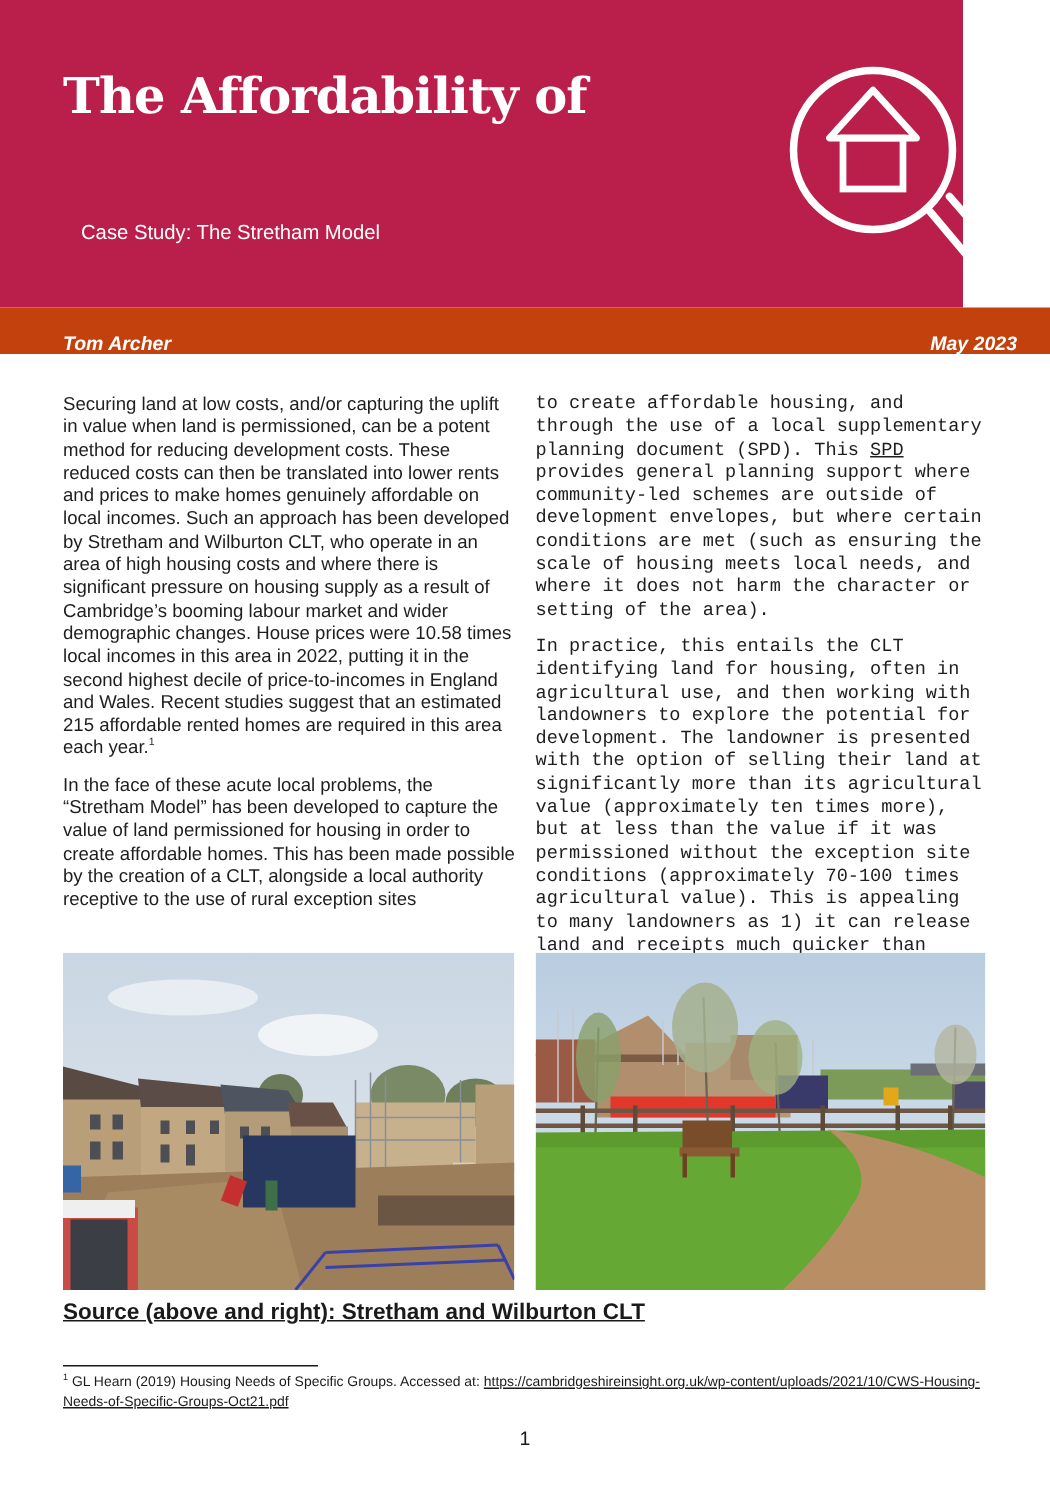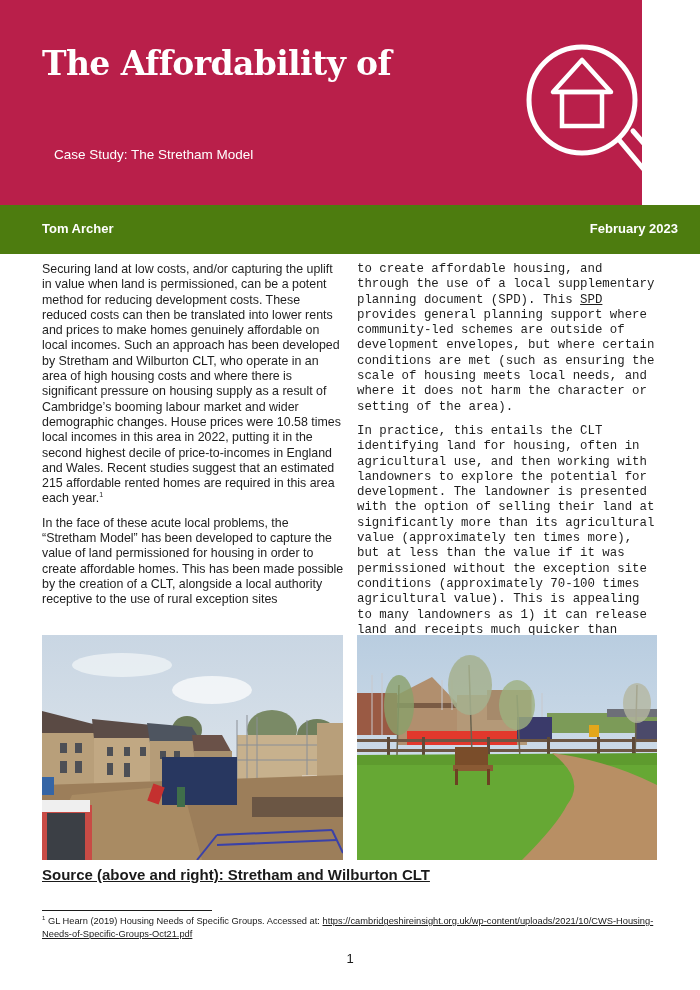--- a/index.html
+++ b/index.html
@@ -4,21 +4,21 @@
 <style>
   * { margin: 0; padding: 0; box-sizing: border-box; }
   html, body { width: 700px; height: 990px; background: #ffffff; overflow: hidden; }
   body { position: relative; font-family: "Liberation Sans", sans-serif; color: #1a1a1a; }
 
   .hero { position: absolute; left: 0; top: 0; width: 642px; height: 205px; background: #b91f4a; }
   .hero-title { position: absolute; left: 42px; top: 44px; width: 440px; font-family: "DejaVu Serif", "Liberation Serif", serif; font-weight: bold; color: #ffffff; font-size: 33px; line-height: 40px; letter-spacing: -0.6px; }
   .hero-subtitle { position: absolute; left: 42px; top: 147px; color: #ffffff; font-weight: normal; font-size: 13.5px; margin-left: 12px; }
   .hero-icon { position: absolute; left: 520px; top: 38px; width: 150px; height: 140px; }
 
-  .byline { position: absolute; left: 0; top: 205px; width: 700px; height: 49px; background: #4d7c0f; color: #ffffff; font-weight: bold; font-size: 13px; }
+  .byline { position: absolute; left: 0; top: 205px; width: 700px; height: 31px; background: #c2410c; color: #ffffff; font-weight: bold; font-size: 13px; font-style: italic; }
   .byline .author { position: absolute; left: 42px; top: 16px; }
   .byline .date { position: absolute; right: 22px; top: 16px; }
 
   .col { position: absolute; top: 262px; width: 302px; font-size: 12.4px; line-height: 15.3px; color: #1e1e1e; }
   .col-left { left: 42px; }
   .col-right { left: 357px; font-family: Liberation Mono, monospace; }
   .col p { margin-bottom: 9px; }
   .col sup { font-size: 7px; vertical-align: super; line-height: 0; }
   .u { text-decoration: underline; }
 
@@ -48,21 +48,21 @@
       <circle cx="62" cy="62" r="53" fill="none" stroke="#ffffff" stroke-width="5"></circle>
       <polygon points="62,22 33,54 91,54" fill="none" stroke="#ffffff" stroke-width="4.5" stroke-linejoin="round"></polygon>
       <rect x="42" y="54" width="40" height="34" fill="none" stroke="#ffffff" stroke-width="4.5"></rect>
       <path d="M100 103 L126 134 A9 9 0 0 0 140 124 L113 93" fill="none" stroke="#ffffff" stroke-width="5" stroke-linejoin="round" stroke-linecap="round"></path>
     </svg>
   </div>
 </div>
 
 <div class="byline">
   <span class="author">Tom Archer</span>
-  <span class="date">February 2023</span>
+  <span class="date">May 2023</span>
 </div>
 
 <div class="col col-left">
   <p><span>Securing land at low costs, and/or capturing the uplift in value when land is permissioned, can be a potent method for reducing development costs. These reduced costs can then be translated into lower rents and prices to make homes genuinely affordable on local incomes. Such an approach has been developed by Stretham and Wilburton CLT, who operate in an area of high housing costs and where there is significant pressure on housing supply as a result of Cambridge’s booming labour market and wider demographic changes. House prices were 10.58 times local incomes in this area in 2022, putting it in the second highest decile of price-to-incomes in England and Wales. Recent studies suggest that an estimated 215 affordable rented homes are required in this area each year.</span><sup>1</sup></p>
   <p>In the face of these acute local problems, the “Stretham Model” has been developed to capture the value of land permissioned for housing in order to create affordable homes. This has been made possible by the creation of a CLT, alongside a local authority receptive to the use of rural exception sites</p>
 </div>
 
 <div class="col col-right">
   <p><span>to create affordable housing, and through the use of a local supplementary planning document (SPD). This </span><span class="u">SPD</span><span> provides general planning support where community-led schemes are outside of development envelopes, but where certain conditions are met (such as ensuring the scale of housing meets local needs, and where it does not harm the character or setting of the area).</span></p>
   <p>In practice, this entails the CLT identifying land for housing, often in agricultural use, and then working with landowners to explore the potential for development. The landowner is presented with the option of selling their land at significantly more than its agricultural value (approximately ten times more), but at less than the value if it was permissioned without the exception site conditions (approximately 70-100 times agricultural value). This is appealing to many landowners as 1) it can release land and receipts much quicker than other planning processes, 2) it often relates to a small part of their holding and therefore has a limited effect on their other activities, and 3) working with</p>

